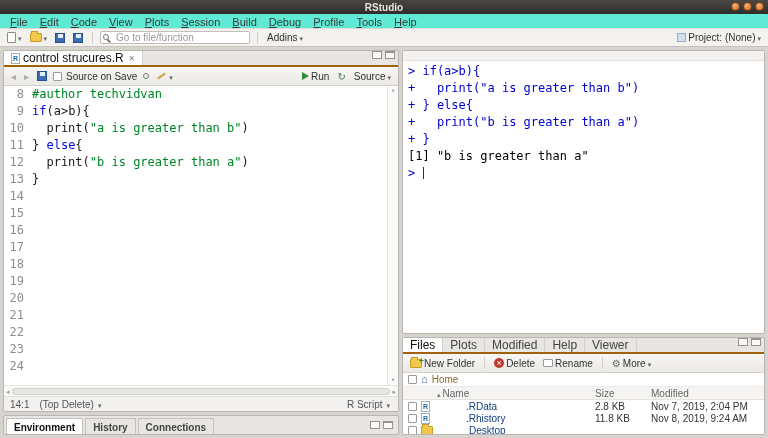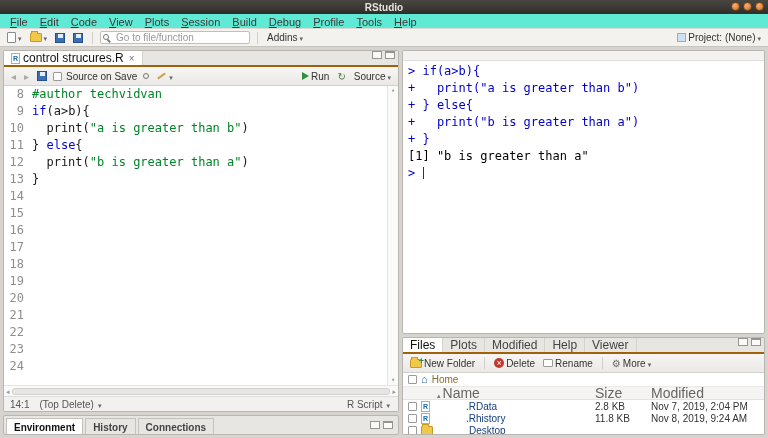--- a/index.html
+++ b/index.html
@@ -130,21 +130,21 @@
   .icon-delete::before { content: "×"; font-size: 9px; line-height: 9px; }
   .icon-rename { width: 10px; height: 8px; background: #fdfdfc; border: 1px solid #9a9a9a; border-radius: 1px; }
   .icon-gear::before { content: "⚙"; font-size: 10px; color: #666; }
 
   .files-breadcrumb { height: 14px; flex: none; display: flex; align-items: center; gap: 4px; padding: 0 5px;
                       font-size: 10px; border-bottom: 1px solid #eceae7; }
   .icon-home::before { content: "⌂"; color: #3b6fb0; font-size: 11px; line-height: 10px; }
   .bc-label { color: #8a6d2f; }
 
   .files-header { height: 13px; flex: none; display: flex; align-items: center; gap: 4px; padding: 0 5px;
-                  font-size: 14px; color: #666; background: #f5f4f2; border-bottom: 1px solid #e4e2df; }
+                  font-size: 10px; color: #666; background: #f5f4f2; border-bottom: 1px solid #e4e2df; }
   .fh-cbsp { width: 25px; flex: none; }
   .fh-name { flex: 1; display: inline-flex; align-items: center; }
   .sortarrow::before { content: "▴"; font-size: 7px; color: #777; margin-right: 2px; }
   .col-size { width: 52px; flex: none; }
   .col-mod { width: 108px; flex: none; }
 
   .files-rows { flex: 1; overflow: hidden; }
   .file-row { height: 12px; display: flex; align-items: center; gap: 4px; padding: 0 5px; font-size: 10px; }
   .fr-name { flex: 1; color: var(--flink); margin-left: 32px; }
   .fr-size, .fr-mod { color: #333; }

